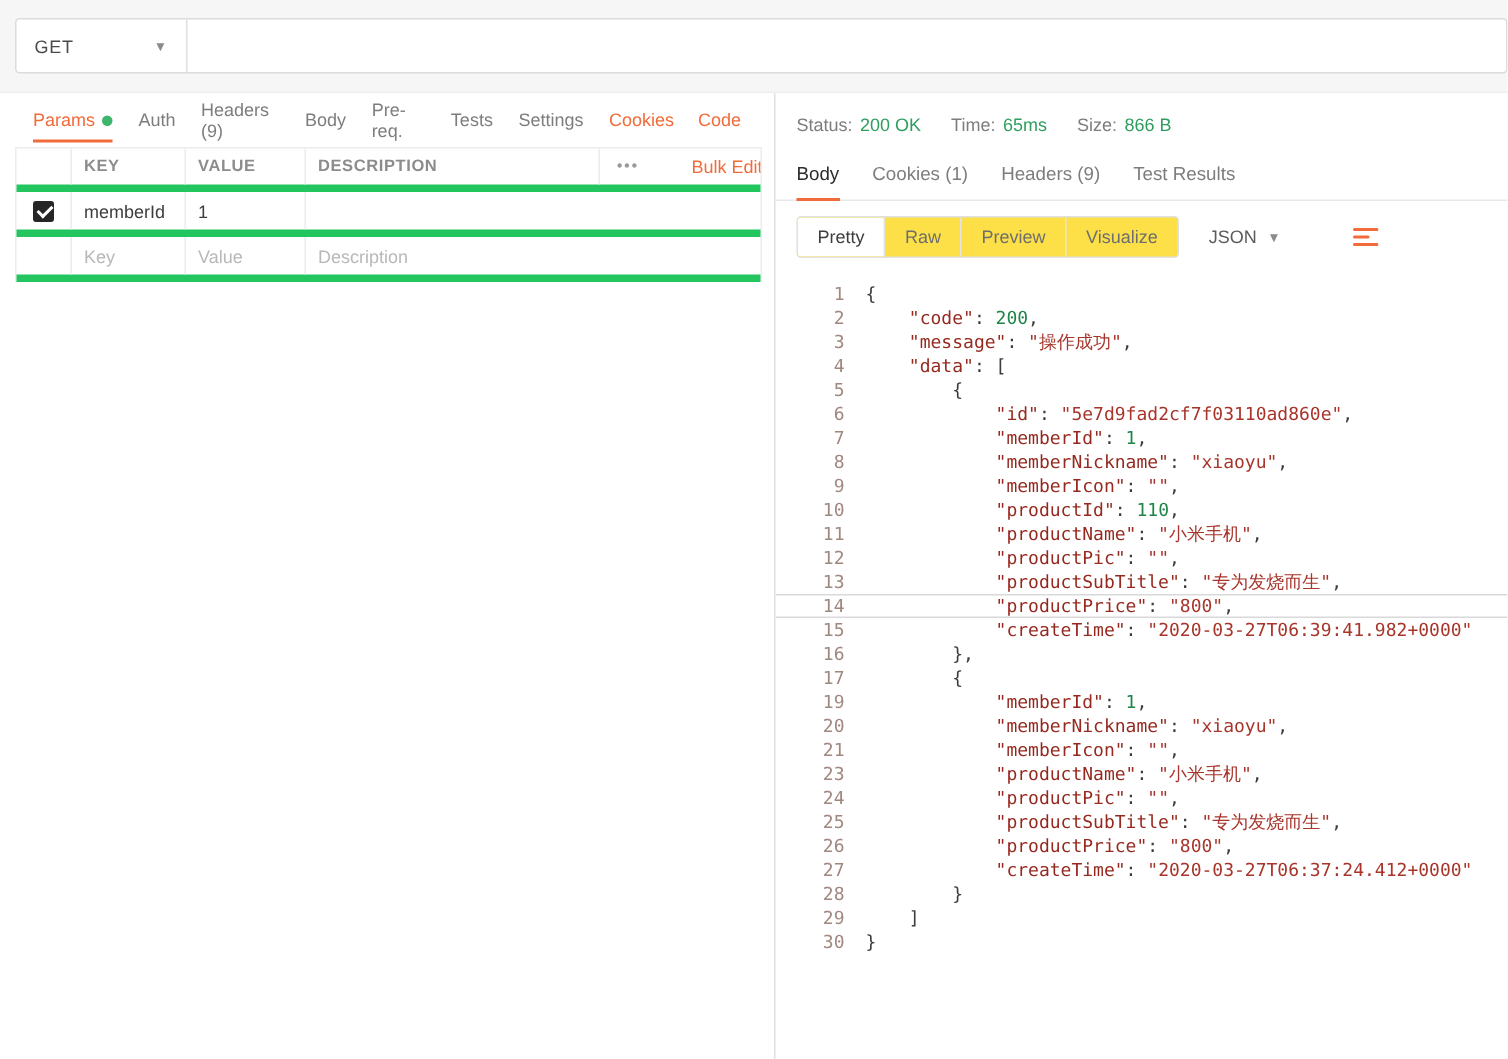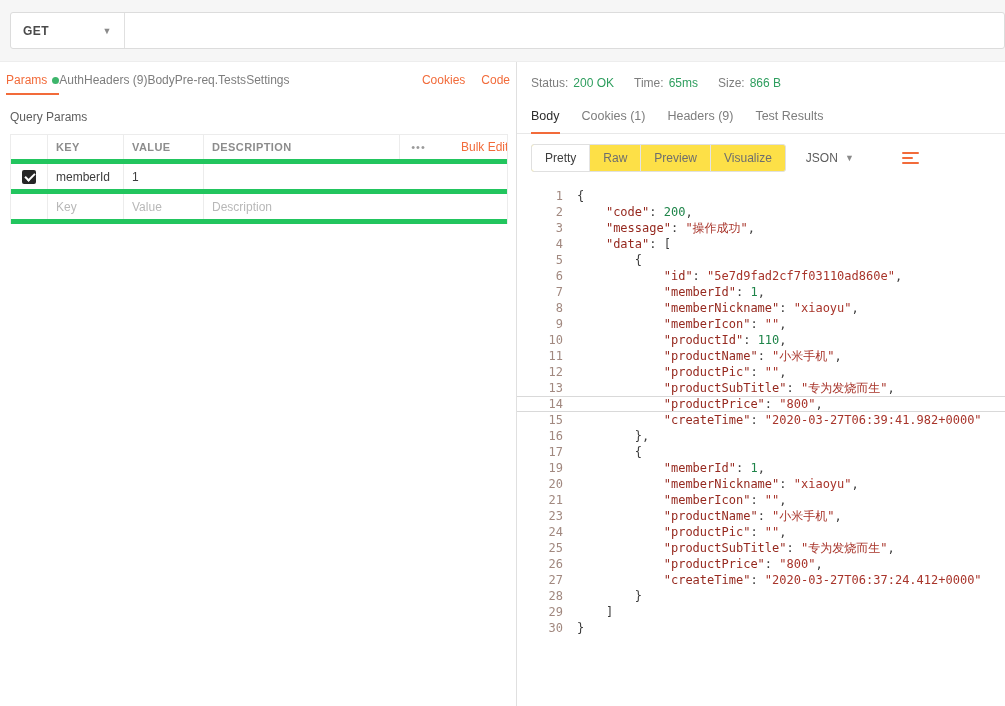--- a/index.html
+++ b/index.html
@@ -6,32 +6,32 @@
   html,body { width:1005px; height:706px; overflow:hidden; background:#fff;
               font-family:"Liberation Sans", sans-serif; }
 
   
   .request-bar { height:62px; background:#f6f6f6; display:flex; align-items:center;
                  padding-left:10px; border-bottom:1px solid #ededed; }
   .url-container { flex:1; height:37px; display:flex; background:#fff;
                    border:1px solid #dcdcdc; border-radius:3px; overflow:hidden; }
   .method-select { width:114px; display:flex; align-items:center; justify-content:space-between;
                    padding:0 12px; border-right:1px solid #e0e0e0; cursor:pointer;
-                   font-size:12px; font-weight:bold; color:#4a4a4a; letter-spacing:.5px; }
+                   font-size:12px; font-weight:normal; color:#4a4a4a; letter-spacing:.5px; }
   .caret { font-size:9px; color:#8a8a8a; }
   .url-input { flex:1; border:none; outline:none; font-size:13px; color:#5f5f5f;
                padding:0 14px; background:transparent; font-family:"Liberation Sans",sans-serif; }
 
   
   .main { display:flex; height:644px; background:#fff; }
   .left-panel  { width:517px; border-right:1px solid #e0e0e0; }
   .right-panel { flex:1; min-width:0; }
 
   
-  .req-tabs { height:36px; display:flex; align-items:center; padding:0 6px;
+  .req-tabs { height:36px; display:flex; align-items:center; gap:17px; padding:0 22px;
               font-size:12px; color:#7d7d7d; }
   .req-tab { cursor:pointer; position:relative; padding:10px 0; display:flex; align-items:center; gap:5px; }
   .req-tab.active { color:#f26b3a; }
   .req-tab.active::after { content:""; position:absolute; left:0; right:0; bottom:2px;
                            height:2px; background:#f26b3a; }
   .dot { width:7px; height:7px; border-radius:50%; background:#3db56b; }
   .req-links { margin-left:auto; display:flex; gap:16px; }
   .req-links .link { color:#f26b3a; cursor:pointer; }
 
   .query-params-label { padding:12px 10px 10px; font-size:12px; color:#5e5e5e; }
@@ -117,21 +117,20 @@
       <div class="req-tab">Body</div>
       <div class="req-tab">Pre-req.</div>
       <div class="req-tab">Tests</div>
       <div class="req-tab">Settings</div>
       <div class="req-links">
         <span class="link">Cookies</span>
         <span class="link">Code</span>
       </div>
     </div>
 
-    <div class="query-params-label">Query Params</div>
 
     <div class="params-table">
       <div class="pt-row pt-header">
         <div class="pt-cell c-check"></div>
         <div class="pt-cell c-key th">KEY</div>
         <div class="pt-cell c-value th">VALUE</div>
         <div class="pt-cell c-desc th">DESCRIPTION</div>
         <div class="pt-cell c-more">•••</div>
         <div class="pt-cell c-bulk">Bulk Edit</div>
       </div>

